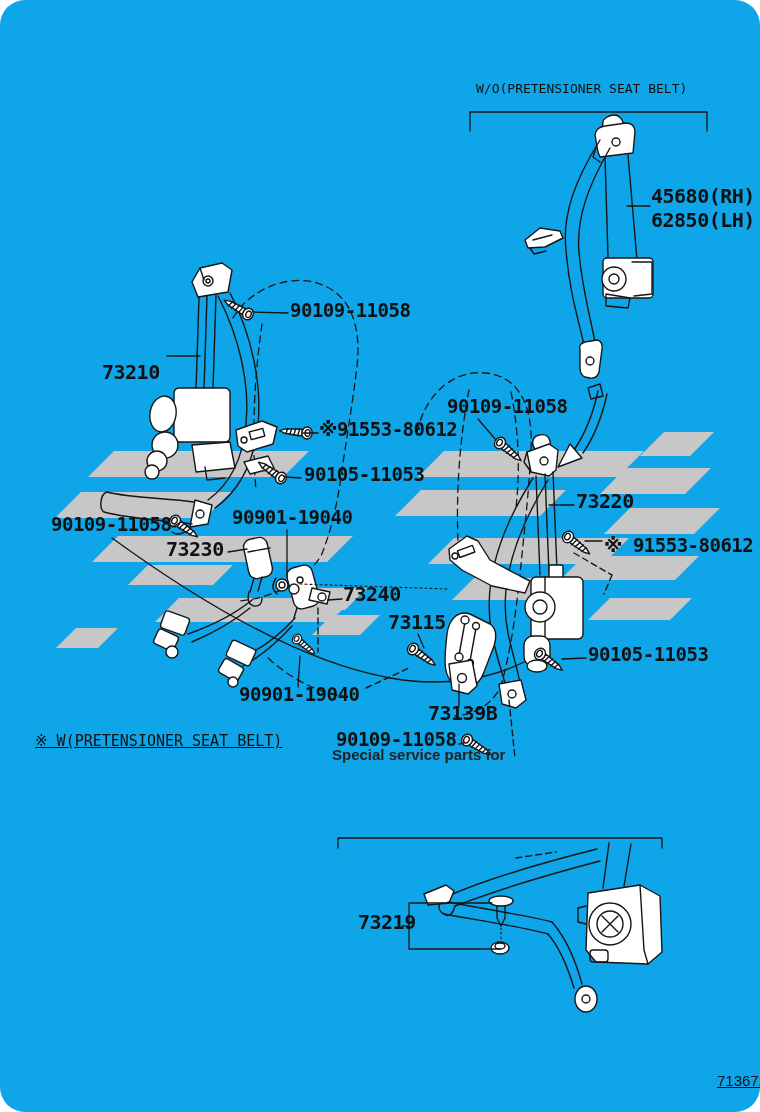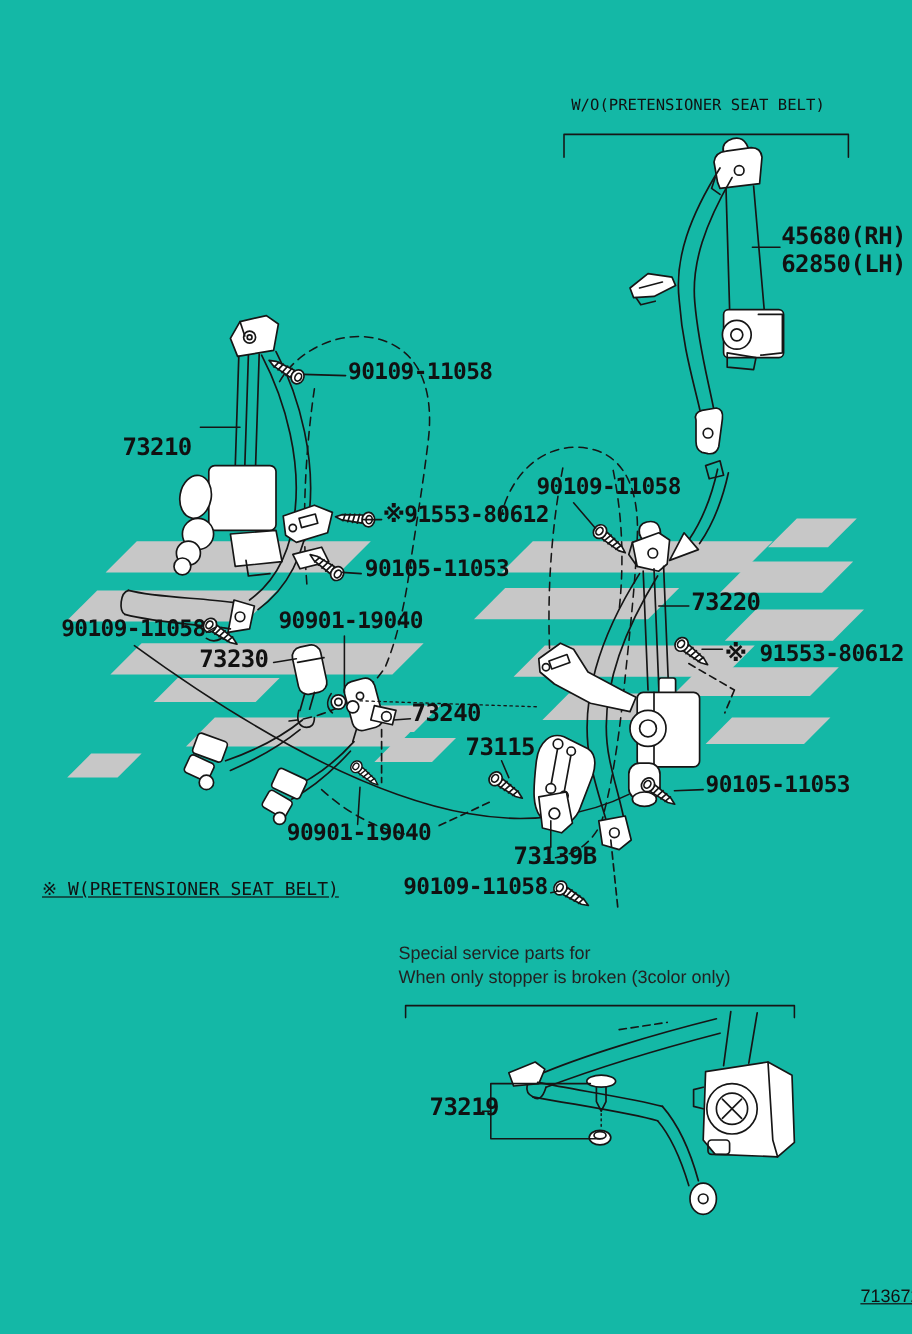--- a/index.html
+++ b/index.html
@@ -1,17 +1,17 @@
 <!DOCTYPE html>
 <html><head>
 <meta charset="utf-8">
 <style>
   html,body{margin:0;padding:0;background:#fff;}
-  #page{position:relative;width:760px;height:1112px;background:#14b8a6;overflow:hidden;
-        font-family:"Liberation Sans",sans-serif;color:#161616;}
+  #page{position:relative;width:760px;height:1112px;background:#0ea5e9;overflow:hidden;
+        font-family:"Liberation Sans",sans-serif;color:#161616;border-radius:25px;}
   #art{position:absolute;left:0;top:0;}
   .callout{position:absolute;font:700 19px "DejaVu Sans Mono","DejaVu Sans",monospace;
            color:#111;line-height:1.05;white-space:pre;letter-spacing:-0.5px;}
   .callout.big{font-size:20px;}
   .note-mono-sm{position:absolute;font:400 13px "DejaVu Sans Mono","DejaVu Sans",monospace;color:#111;white-space:pre;}
   .note-mono{position:absolute;font:400 15px "DejaVu Sans Mono","DejaVu Sans",monospace;color:#111;white-space:pre;}
   .note-sans{position:absolute;font:400 15px "Liberation Sans",sans-serif;color:#222;white-space:pre;}
   .fig-code{position:absolute;font:400 15px "Liberation Sans",sans-serif;color:#111;}
 </style>
 </head>
@@ -261,22 +261,21 @@
 
     <g style="stroke-width:1.3;">
       <path d="M470,131 L470,112 L707,112 L707,131"></path>
       <path d="M338,848 L338,838 L662,838 L662,848"></path>
       <path d="M409,903 L492,903 M409,949 L500,949 M409,903 L409,949"></path>
     </g>
   </svg>
 
   <div class="note-mono-sm" style="left:476px;top:81px;">W/O(PRETENSIONER SEAT BELT)</div>
   <div class="note-mono" style="left:35px;top:732px;text-decoration:underline;">※ W(PRETENSIONER SEAT BELT)</div>
-  <div class="note-sans" style="left:332px;top:786px;">Special service parts for</div>
-  <div class="note-sans" style="left:332px;top:806px;">When only stopper is broken (3color only)</div>
+  <div class="note-sans" style="left:332px;top:746px;font-weight:bold;">Special service parts for</div>
   <div class="fig-code" style="left:717px;top:1072px;text-decoration:underline;">713672A</div>
 
   <div class="callout big" style="left:651px;top:186px;">45680(RH)</div>
   <div class="callout big" style="left:651px;top:210px;">62850(LH)</div>
   <div class="callout" style="left:290px;top:301px;">90109-11058</div>
   <div class="callout big" style="left:102px;top:362px;">73210</div>
   <div class="callout" style="left:319px;top:420px;">※91553-80612</div>
   <div class="callout" style="left:447px;top:397px;">90109-11058</div>
   <div class="callout" style="left:304px;top:465px;">90105-11053</div>
   <div class="callout" style="left:232px;top:508px;">90901-19040</div>

